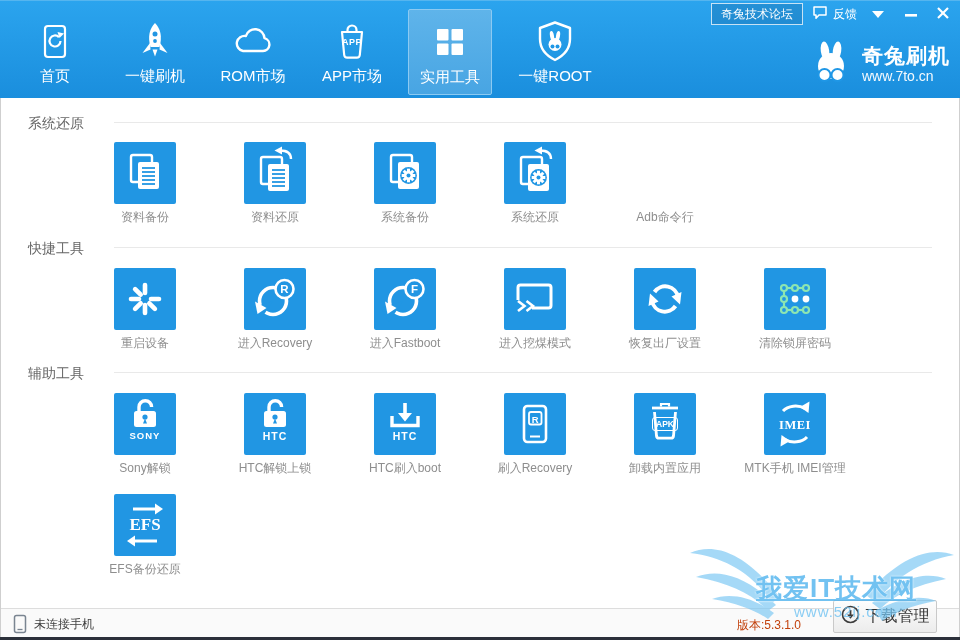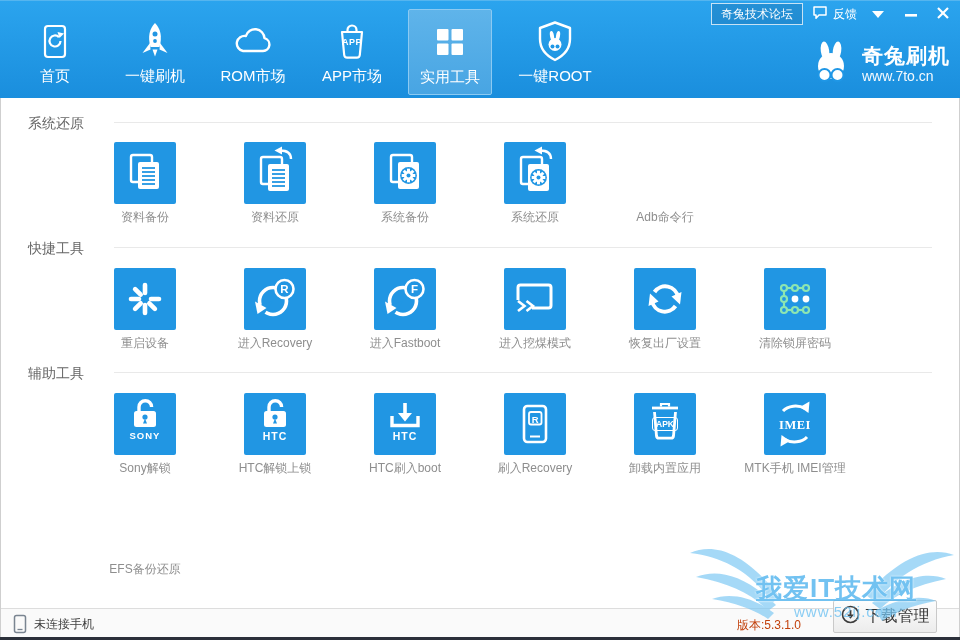--- a/index.html
+++ b/index.html
@@ -453,20 +453,29 @@
         <polygon points="16.5,53.5 17.5,42 26,48" fill="#fff"></polygon>
       </svg>
       <span class="itxt" style="top:24.5px;font-size:12.5px;letter-spacing:.5px;font-family:'Liberation Serif',serif;">IMEI</span>
     </div>
     <div class="tlabel">MTK手机 IMEI管理</div>
   </div>
 </div>
 
 <div class="tile-row" style="top:494px">
   <div class="cell">
+    <div class="tile">
+      <svg width="62" height="62" viewBox="0 0 62 62">
+        <line x1="19" y1="15" x2="42" y2="15" stroke="#fff" stroke-width="3"></line>
+        <polygon points="41,9.5 49,15 41,20.5" fill="#fff"></polygon>
+        <line x1="43" y1="47" x2="20" y2="47" stroke="#fff" stroke-width="3"></line>
+        <polygon points="21,41.5 13,47 21,52.5" fill="#fff"></polygon>
+      </svg>
+      <span class="itxt" style="top:21px;font-size:17px;font-family:'Liberation Serif',serif;">EFS</span>
+    </div>
     <div class="tlabel">EFS备份还原</div>
   </div>
 </div>
 
 <div class="statusbar">
   <span class="phone-ic">
     <svg width="14" height="20" viewBox="0 0 14 20">
       <rect x="1.5" y="1.5" width="11" height="17" rx="2" fill="none" stroke="#7a8591" stroke-width="1.5"></rect>
       <line x1="4.5" y1="15.5" x2="9.5" y2="15.5" stroke="#7a8591" stroke-width="1.3"></line>
     </svg>

